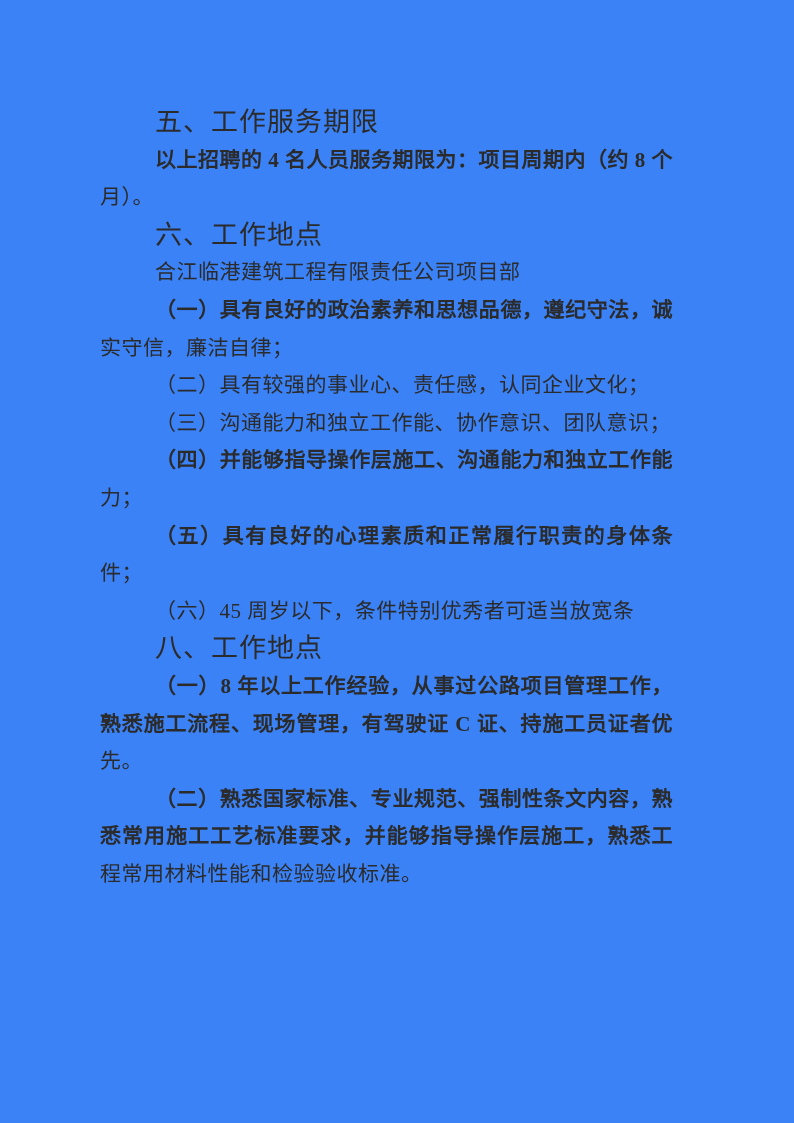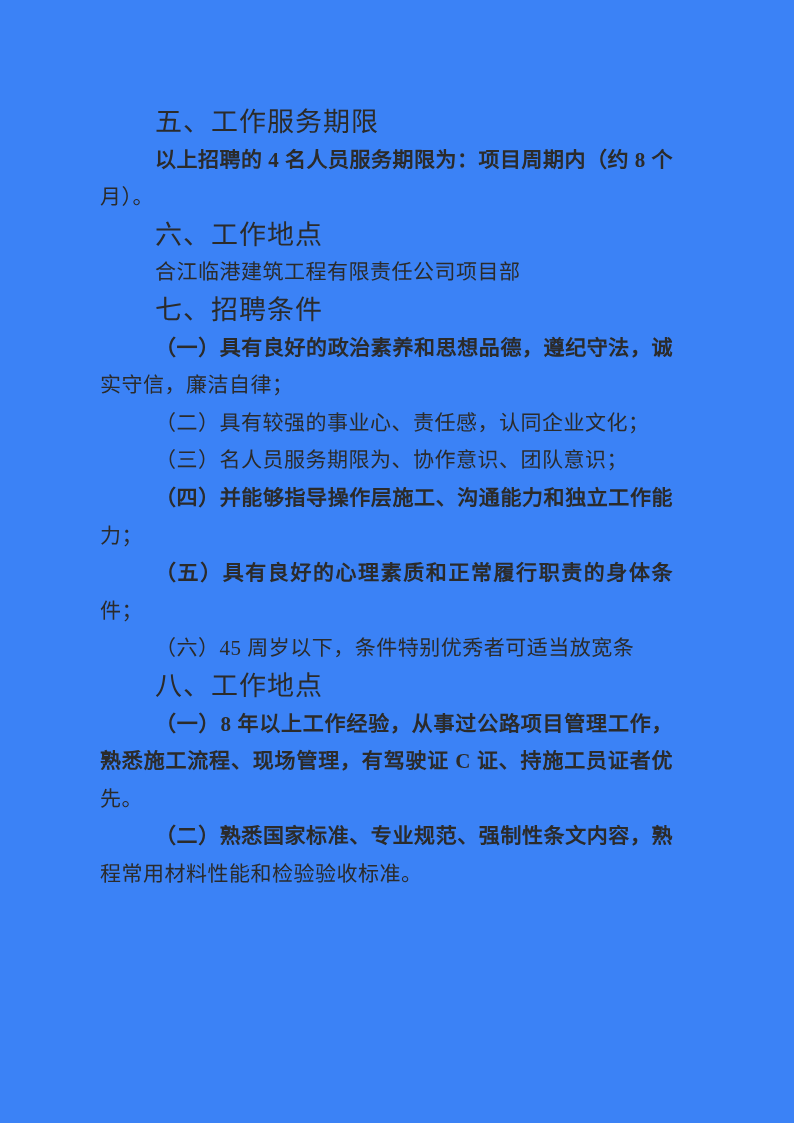--- a/index.html
+++ b/index.html
@@ -48,30 +48,30 @@
 </head>
 <body>
 
 <div class="page">
   <div class="text-body" id="doc-lines" style="color: rgb(43, 43, 43);">
       <div class="line heading indent">五、工作服务期限</div>
       <div class="line indent fill">以上招聘的 4 名人员服务期限为：项目周期内（约 8 个</div>
       <div class="line">月）。</div>
       <div class="line heading indent">六、工作地点</div>
       <div class="line indent">合江临港建筑工程有限责任公司项目部</div>
-      <div class="line heading indent">七、招聘条件</div>
       <div class="line indent fill">（一）具有良好的政治素养和思想品德，遵纪守法，诚</div>
       <div class="line">实守信，廉洁自律；</div>
       <div class="line indent">（二）具有较强的事业心、责任感，认同企业文化；</div>
-      <div class="line indent">（三）名人员服务期限为、协作意识、团队意识；</div>
+      <div class="line indent">（三）沟通能力和独立工作能、协作意识、团队意识；</div>
       <div class="line indent fill">（四）并能够指导操作层施工、沟通能力和独立工作能</div>
       <div class="line">力；</div>
       <div class="line indent fill">（五）具有良好的心理素质和正常履行职责的身体条</div>
       <div class="line">件；</div>
       <div class="line indent">（六）45 周岁以下，条件特别优秀者可适当放宽条件。</div>
       <div class="line heading indent">八、工作地点</div>
       <div class="line indent fill">（一）8 年以上工作经验，从事过公路项目管理工作，</div>
       <div class="line fill">熟悉施工流程、现场管理，有驾驶证 C 证、持施工员证者优</div>
       <div class="line">先。</div>
       <div class="line indent fill">（二）熟悉国家标准、专业规范、强制性条文内容，熟</div>
+      <div class="line fill">悉常用施工工艺标准要求，并能够指导操作层施工，熟悉工</div>
       <div class="line">程常用材料性能和检验验收标准。</div>
     </div>
 </div>
 
 </body></html>

